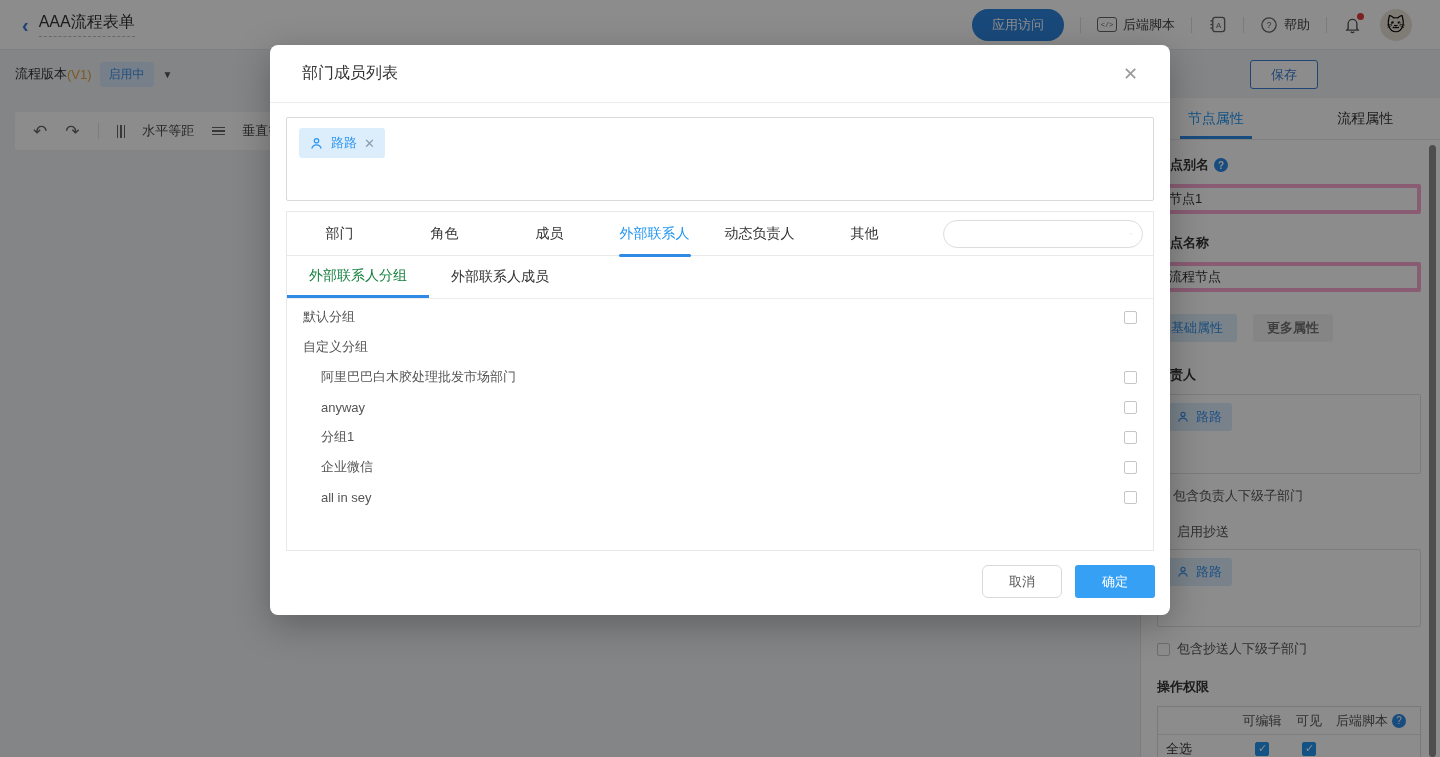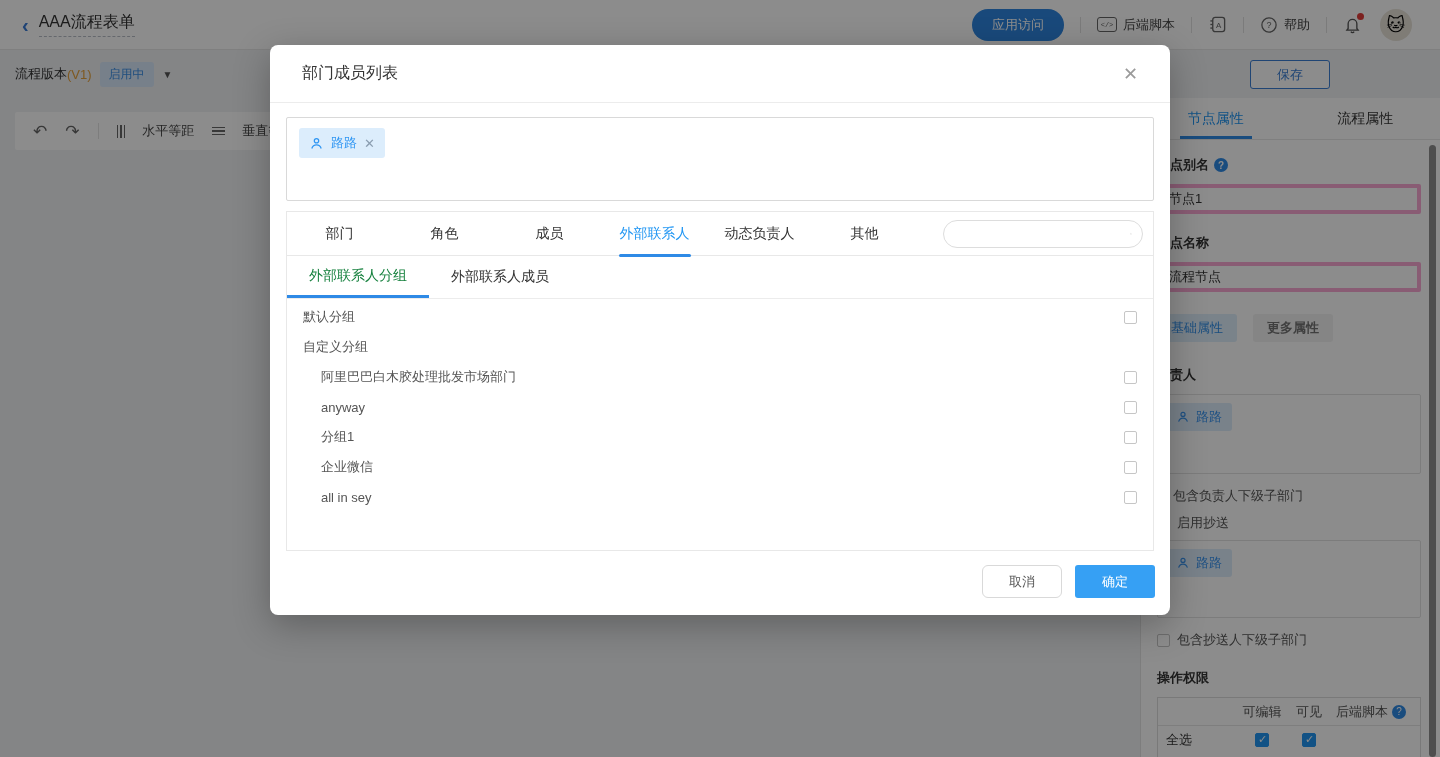--- a/index.html
+++ b/index.html
@@ -24,21 +24,21 @@
   .bell-dot { position:absolute; top:-2px; right:-2px; width:7px; height:7px; border-radius:50%; background:#e23c39; }
   .avatar { width:32px; height:32px; border-radius:50%; background:#e8e2d8; display:flex; align-items:center;
     justify-content:center; font-size:18px; overflow:hidden; cursor:pointer; }
 
   .version-bar { position:absolute; left:0; top:50px; width:1440px; height:48px; display:flex; align-items:center; z-index:1; }
   .vb-left { margin-left:15px; display:flex; align-items:center; font-size:13px; }
   .vb-label { color:#333; }
   .vb-tag { color:#e6a23c; }
   .status-badge { margin-left:8px; background:#d9eafb; color:#3a8ee6; font-size:12px; padding:4px 9px; border-radius:3px; }
   .vb-caret { margin-left:9px; color:#555; font-size:10px; cursor:pointer; }
-  .save-btn { position:absolute; left:1250px; top:10px; width:80px; height:29px; background:#fff;
+  .save-btn { position:absolute; left:1250px; top:10px; width:68px; height:29px; background:#fff;
     border:1px solid #3b7fd4; color:#3b7fd4; font-size:13px; border-radius:3px; cursor:pointer; }
 
   .canvas-toolbar { position:absolute; left:15px; top:112px; width:1110px; height:38px; background:#fff;
     display:flex; align-items:center; z-index:1; border-radius:2px; }
   .tb-ico { color:#666; font-size:17px; margin-left:18px; cursor:pointer; line-height:1; }
   .tb-divider { width:1px; height:16px; background:#e3e3e3; margin-left:18px; }
   .tb-item { display:flex; align-items:center; gap:17px; margin-left:18px; font-size:13px; color:#444; cursor:pointer; }
   .hbar-icon { display:inline-flex; gap:2px; }
   .hbar-icon i { width:1.6px; height:13px; background:#666; }
   .vbar-icon { display:inline-flex; flex-direction:column; gap:2px; }
@@ -220,21 +220,21 @@
           <svg width="14" height="14" viewBox="0 0 24 24" fill="none" stroke="#3a94ef" stroke-width="2">
             <circle cx="12" cy="7.5" r="3.5"></circle>
               <path d="M4.5 20c1.2-4 4-6 7.5-6s6.3 2 7.5 6"></path>
           </svg>
           <span>路路</span>
         </span>
       </div>
       <div class="rp-check-row">
         <span class="rp-text-indent">包含负责人下级子部门</span>
       </div>
-      <div class="rp-check-row" style="margin-top:9px">
+      <div class="rp-check-row" style="margin-top:18px">
         <span style="margin-left:20px">启用抄送</span>
       </div>
       <div class="rp-box" style="height:78px;margin-top:8px">
         <span class="member-tag">
           <svg width="14" height="14" viewBox="0 0 24 24" fill="none" stroke="#3a94ef" stroke-width="2">
             <circle cx="12" cy="7.5" r="3.5"></circle>
               <path d="M4.5 20c1.2-4 4-6 7.5-6s6.3 2 7.5 6"></path>
           </svg>
           <span>路路</span>
         </span>

